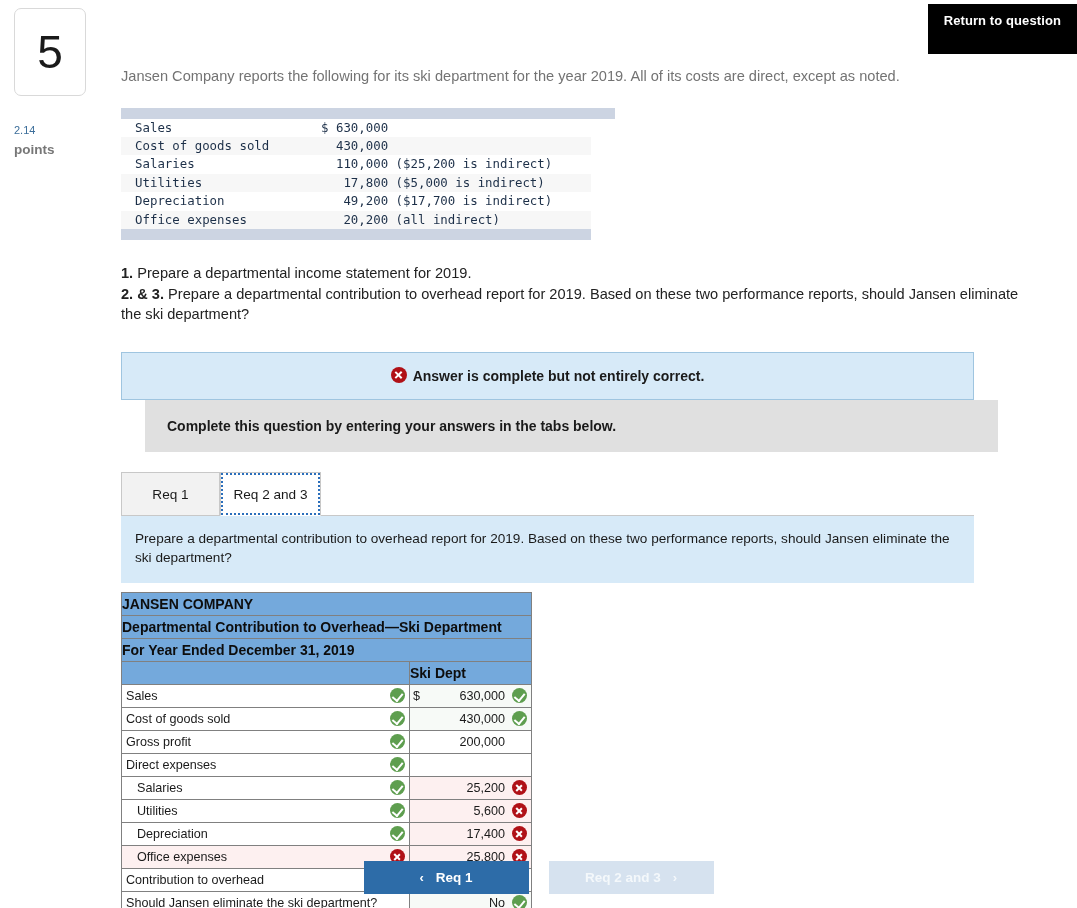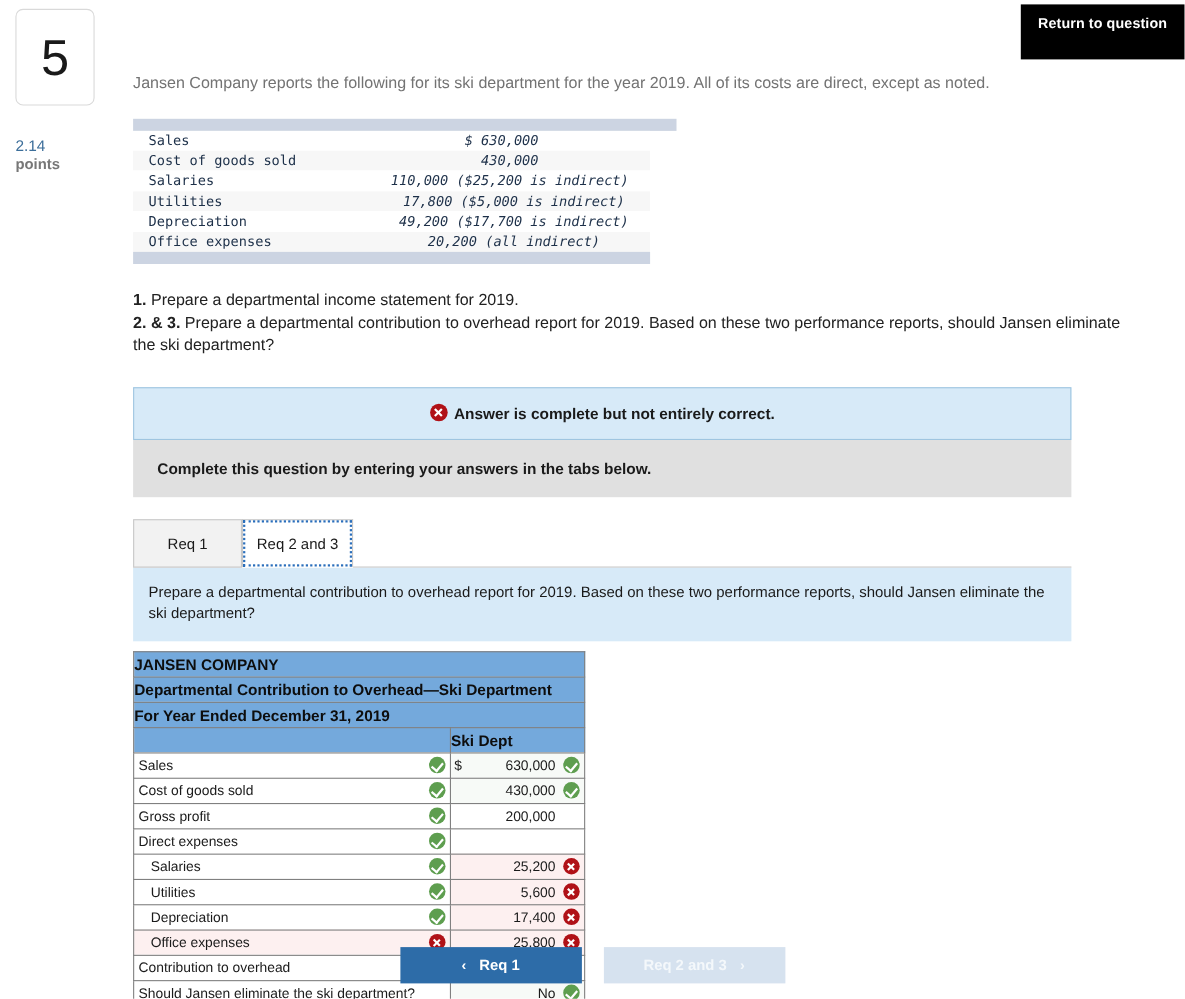--- a/index.html
+++ b/index.html
@@ -27,21 +27,21 @@
   .qnum-box {
     position: absolute; left: 14px; top: 8px;
     width: 72px; height: 88px;
     border: 1px solid #d9d9d9; border-radius: 7px;
     background: #ffffff;
     display: flex; align-items: center; justify-content: center;
   }
   .qnum-box span { font-size: 46px; color: #1a1a1a; line-height: 1; font-weight: 400; }
   .points-val {
     position: absolute; left: 14px; top: 124px;
-    font-size: 14px; color: #3c6e9a;
+    font-size: 11px; color: #3c6e9a;
   }
   .points-lbl {
     position: absolute; left: 14px; top: 142px;
     font-size: 13.5px; color: #777777; font-weight: bold;
   }
 
   
   .main { position: absolute; left: 121px; top: 0; width: 940px; }
 
   .intro {
@@ -57,39 +57,39 @@
     border-collapse: collapse;
     font-family: "DejaVu Sans Mono", "Liberation Mono", monospace;
     font-size: 12.4px;
     color: #1d3049;
     width: 470px;
   }
   table.fact td { padding: 1px 0 1px 0; white-space: pre; line-height: 1.32; }
   table.fact tr:nth-child(odd) { background: #ffffff; }
   table.fact tr:nth-child(even) { background: #f7f7f7; }
   table.fact td.lbl { padding-left: 14px; width: 200px; }
-  table.fact td.num { text-align: center; font-style: italic; }
+  table.fact td.num { text-align: left; }
 
   
   .reqs { margin-top: 23px; font-size: 14.6px; color: #222222; line-height: 1.42; width: 910px; }
   .reqs b { font-weight: bold; }
 
   
   .banner {
     margin-top: 27px; width: 853px; height: 48px;
     background: #d7eaf8; border: 1px solid #9fc5e0;
     display: flex; align-items: center; justify-content: center;
     font-size: 14px; font-weight: bold; color: #1a1a1a;
   }
   .sub-banner {
     width: 853px; height: 52px;
     background: #e0e0e0;
     display: flex; align-items: center;
     padding-left: 22px;
-    font-size: 14px; font-weight: bold; color: #1a1a1a;
+    font-size: 14px; font-weight: bold; color: #1a1a1a; margin-left: 24px;
   }
 
   
   .ic { display: inline-block; border-radius: 50%; position: relative; vertical-align: middle; }
   .ic-x { background: #b01117; }
   .ic-ok { background: #5e9e4f; }
   .ic.sz16 { width: 16px; height: 16px; }
   .ic.sz15 { width: 15px; height: 15px; }
   .ic-x::before, .ic-x::after {
     content: ""; position: absolute; background: #ffffff;

